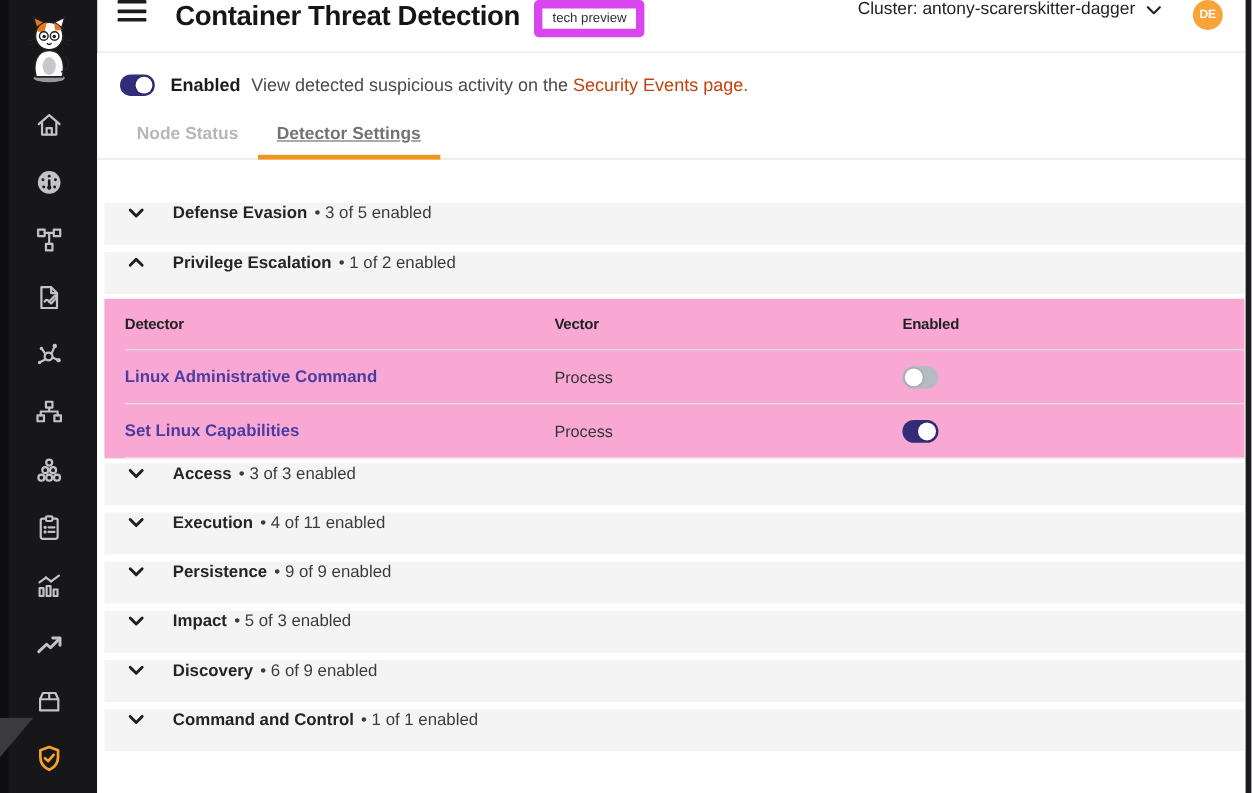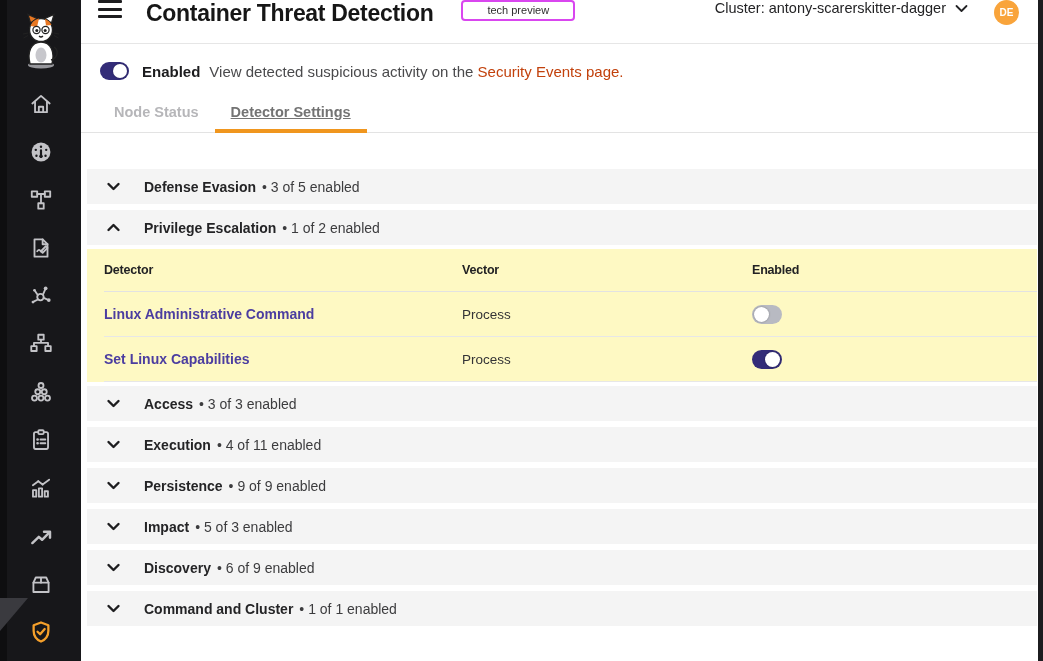--- a/index.html
+++ b/index.html
@@ -16,21 +16,21 @@
   .nav-btn svg { display:block; }
   .corner-wedge { position:absolute; left:0; top:598px; width:28px; height:33px; background:#3a3a3f; clip-path:polygon(0 0,100% 0,0 100%); }
 
   
   .main { flex:1; display:flex; flex-direction:column; min-width:0; }
 
   header.topbar { height:44px; background:#fff; border-bottom:1px solid #e6e6e6; display:flex; align-items:flex-start; padding:0 24px 0 17px; }
   .hamburger { width:24px; height:18px; display:flex; flex-direction:column; justify-content:space-between; cursor:pointer; margin-right:24px; }
   .hamburger span { display:block; height:3px; background:#1d1d1f; border-radius:1px; }
   .page-title { font-size:23px; font-weight:700; letter-spacing:-0.3px; color:#161616; white-space:nowrap; }
-  .tech-badge { margin-left:28px; border:2px solid #d946ef; border-radius:4px; font-size:11px; color:#2e2e2e; padding:2px 24px 3px; white-space:nowrap; }
+  .tech-badge { margin-left:12px; border:7px solid #d946ef; border-radius:4px; font-size:11px; color:#2e2e2e; padding:2px 8px 3px; white-space:nowrap; }
   .topbar-spacer { flex:1; }
   .cluster-picker { display:flex; align-items:center; gap:9px; cursor:pointer; margin-right:26px; }
   .cluster-label { font-size:14.5px; color:#232325; white-space:nowrap; }
   .avatar { width:25px; height:25px; border-radius:50%; background:#f9a43b; color:#fff; font-size:10px; font-weight:700; display:flex; align-items:center; justify-content:center; cursor:pointer; }
 
   
   .page { flex:1; overflow:hidden; background:#fff; position:relative; }
   .hero { padding:18px 20px 0 19px; display:flex; align-items:center; }
   .hero-text { margin-left:13px; font-size:15px; color:#4a4a4c; }
   .hero-text b { color:#1c1c1e; font-weight:700; margin-right:9px; }
@@ -46,27 +46,27 @@
 
   
   .tabs { display:flex; padding-left:17px; margin-top:16px; border-bottom:1px solid #e3e3e3; }
   .tab { font-size:14.5px; font-weight:700; padding:8px 16px 12px; cursor:pointer; position:relative; white-space:nowrap; }
   .tab.inactive { color:#b6b6b9; }
   .tab.active { color:#737373;text-decoration:underline; }
   .tab.active::after { content:""; position:absolute; left:0; right:0; bottom:-1px; height:4px; background:#f0961e; }
 
   
   .sections { margin-top:36px; padding:0 6px; }
-  .sec-header { height:35px; background:#f4f4f4; display:flex; align-items:center; padding-left:18px; margin-bottom:6px; cursor:pointer; }
+  .sec-header { height:35px; background:#f4f4f4; display:flex; padding-left:18px; margin-bottom:6px; cursor:pointer; }
   .sec-header .chev { width:17px; height:17px; margin-right:22px; flex:0 0 auto; }
   .sec-title { font-size:14px; font-weight:700; color:#242426; }
   .sec-meta { font-size:14px; color:#3c3c3e; margin-left:6px; }
 
   
-  .det-table { background:#fef9c3; margin:-2px 0 4px; padding-left:17px; }
+  .det-table { background:#f9a8d4; margin:-2px 0 4px; padding-left:17px; }
   .det-row { display:flex; align-items:center; height:45px; border-bottom:1px solid #e7e7e7; }
   .det-row.head { height:43px; border-bottom:1px solid #e2e2e2; }
   .col-detector { width:358px; flex:0 0 358px; }
   .col-vector { width:290px; flex:0 0 290px; }
   .col-enabled { flex:1; }
   .det-row.head span { font-size:12.5px; font-weight:700; color:#222224; letter-spacing:-0.2px; }
   .det-link { font-size:14px; font-weight:700; color:#4b3da0; text-decoration:none; cursor:pointer; }
   .det-vector { font-size:13.5px; color:#343436; }
 
   
@@ -319,21 +319,21 @@
               <path d="M3.5 6 L8.5 11 L13.5 6" fill="none" stroke="#1d1d1f" stroke-width="2.4" stroke-linecap="round" stroke-linejoin="round"></path>
             </svg>
     <span class="sec-title">Discovery</span>
     <span class="sec-meta">• 6 of 9 enabled</span>
   </div>
 
   <div class="sec-header">
     <svg class="chev" viewBox="0 0 17 17">
               <path d="M3.5 6 L8.5 11 L13.5 6" fill="none" stroke="#1d1d1f" stroke-width="2.4" stroke-linecap="round" stroke-linejoin="round"></path>
             </svg>
-    <span class="sec-title">Command and Cluster</span>
+    <span class="sec-title">Command and Control</span>
     <span class="sec-meta">• 1 of 1 enabled</span>
   </div>
 </div>
     </div>
   </div>
 
   <div class="right-strip"></div>
 </div>
 
 </body></html>

